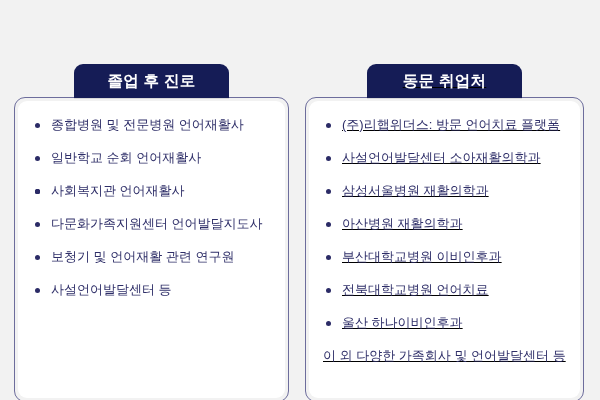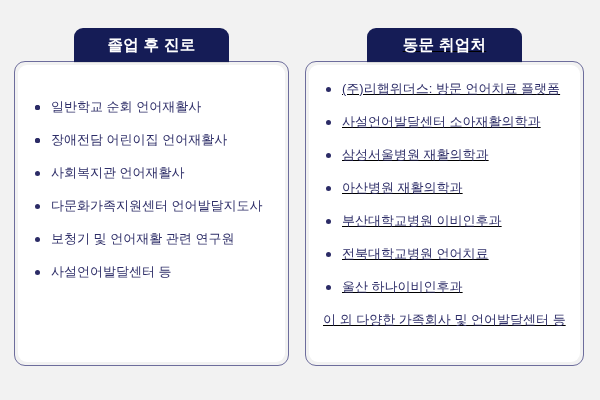--- a/index.html
+++ b/index.html
@@ -12,20 +12,21 @@
     background: #f2f2f2;
     font-family: "Liberation Sans", "DejaVu Sans", sans-serif;
     overflow: hidden;
   }
 
   .board {
     position: relative;
     width: 600px;
     height: 284px;
     box-sizing: border-box;
+    margin-top: 36px;
   }
 
   .panel {
     position: absolute;
     top: 28px;
   }
   .panel-left  { left: 14px;  width: 275px; }
   .panel-right { left: 305px; width: 279px; text-decoration: underline; }
 
   
@@ -106,31 +107,31 @@
 
   <section class="panel panel-left">
     <div class="panel-header">
       <span class="panel-header-title">졸업 후 진로</span>
     </div>
     <div class="card-outer">
       <div class="card-inner">
         <ul class="item-list">
           <li class="list-item">
             <span class="bullet"></span>
+            <span>종합병원 및 전문병원 언어재활사</span>
           </li>
           <li class="list-item">
             <span class="bullet"></span>
             <span>일반학교 순회 언어재활사</span>
           </li>
           <li class="list-item">
             <span class="bullet"></span>
           </li>
           <li class="list-item">
             <span class="bullet"></span>
-            <span>장애전담 어린이집 언어재활사</span>
           </li>
           <li class="list-item">
             <span class="bullet"></span>
             <span>사회복지관 언어재활사</span>
           </li>
           <li class="list-item">
             <span class="bullet"></span>
             <span>다문화가족지원센터 언어발달지도사</span>
           </li>
           <li class="list-item">

